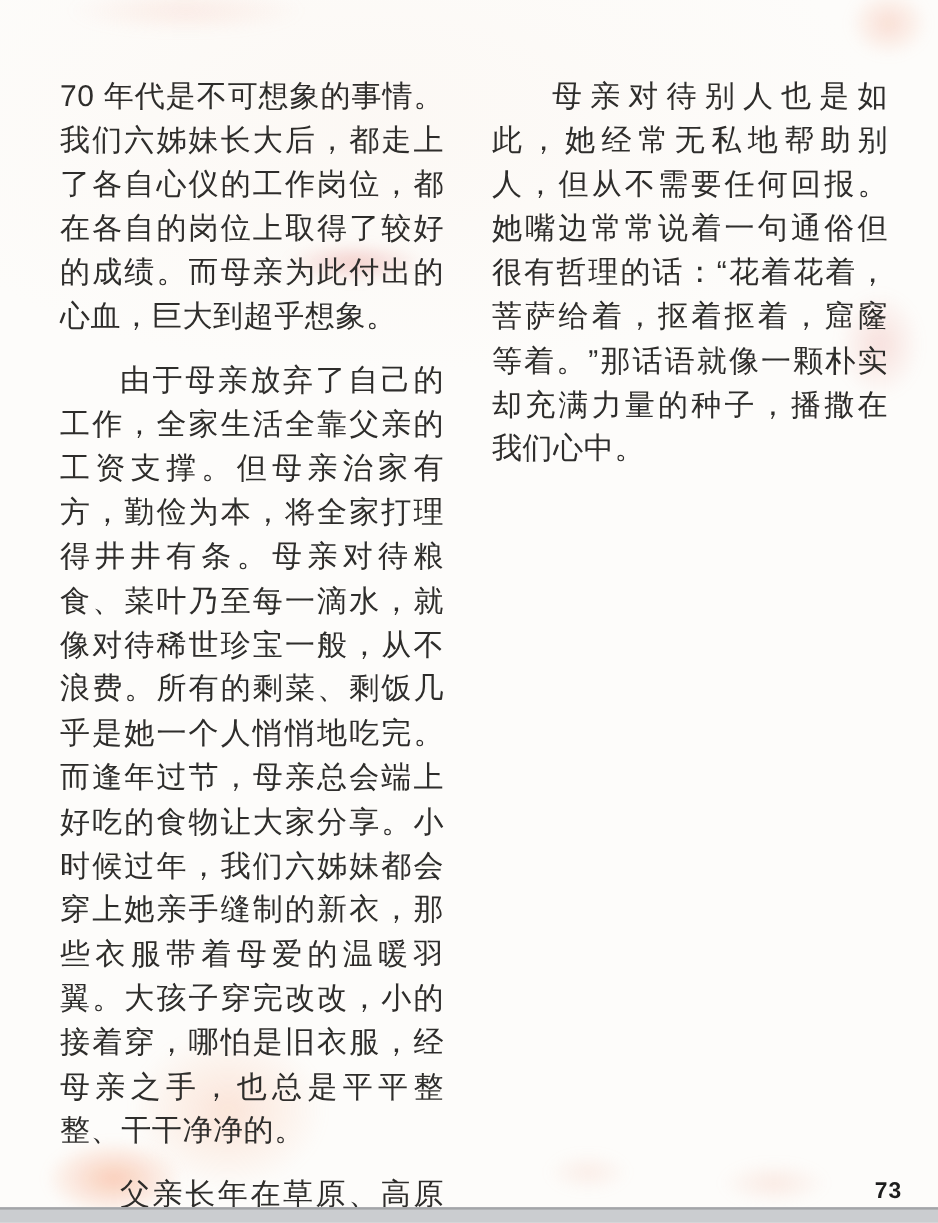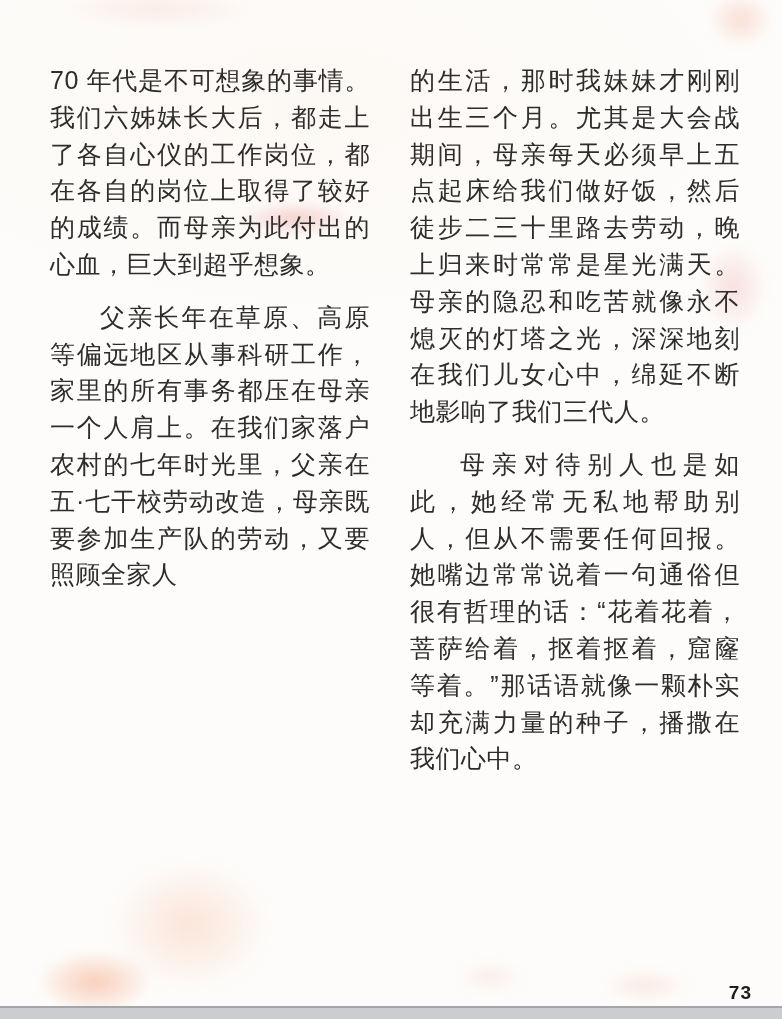--- a/index.html
+++ b/index.html
@@ -82,25 +82,25 @@
   <div class="artifact a5"></div>
   <div class="artifact a1"></div>
   <div class="artifact a4"></div>
   <div class="artifact a3"></div>
   <div class="artifact a2"></div>
   <div class="artifact a7"></div>
   <div class="artifact a8"></div>
 
   <div class="col col-left">
     <p class="para">70 年代是不可想象的事情。我们六姊妹长大后，都走上了各自心仪的工作岗位，都在各自的岗位上取得了较好的成绩。而母亲为此付出的心血，巨大到超乎想象。</p>
+    <p class="para indent">由于母亲放弃了自己的工作，全家生活全靠父亲的工资支撑。但母亲治家有方，勤俭为本，将全家打理得井井有条。母亲对待粮食、菜叶乃至每一滴水，就像对待稀世珍宝一般，从不浪费。所有的剩菜、剩饭几乎是她一个人悄悄地吃完。而逢年过节，母亲总会端上好吃的食物让大家分享。小时候过年，我们六姊妹都会穿上她亲手缝制的新衣，那些衣服带着母爱的温暖羽翼。大孩子穿完改改，小的接着穿，哪怕是旧衣服，经母亲之手，也总是平平整整、干干净净的。</p>
     <p class="para indent">父亲长年在草原、高原等偏远地区从事科研工作，家里的所有事务都压在母亲一个人肩上。在我们家落户农村的七年时光里，父亲在五·七干校劳动改造，母亲既要参加生产队的劳动，又要照顾全家人</p>
   </div>
 
   <div class="col col-right">
-    <p class="para">的生活，那时我妹妹才刚刚出生三个月。尤其是大会战期间，母亲每天必须早上五点起床给我们做好饭，然后徒步二三十里路去劳动，晚上归来时常常是星光满天。母亲的隐忍和吃苦就像永不熄灭的灯塔之光，深深地刻在我们儿女心中，绵延不断地影响了我们三代人。</p>
     <p class="para indent">母亲对待别人也是如此，她经常无私地帮助别人，但从不需要任何回报。她嘴边常常说着一句通俗但很有哲理的话：“花着花着，菩萨给着，抠着抠着，窟窿等着。”那话语就像一颗朴实却充满力量的种子，播撒在我们心中。</p>
   </div>
 
   <div class="page-number">73</div>
 
   <div class="scan-edge"></div>
 
 </div>
 
 </body></html>

